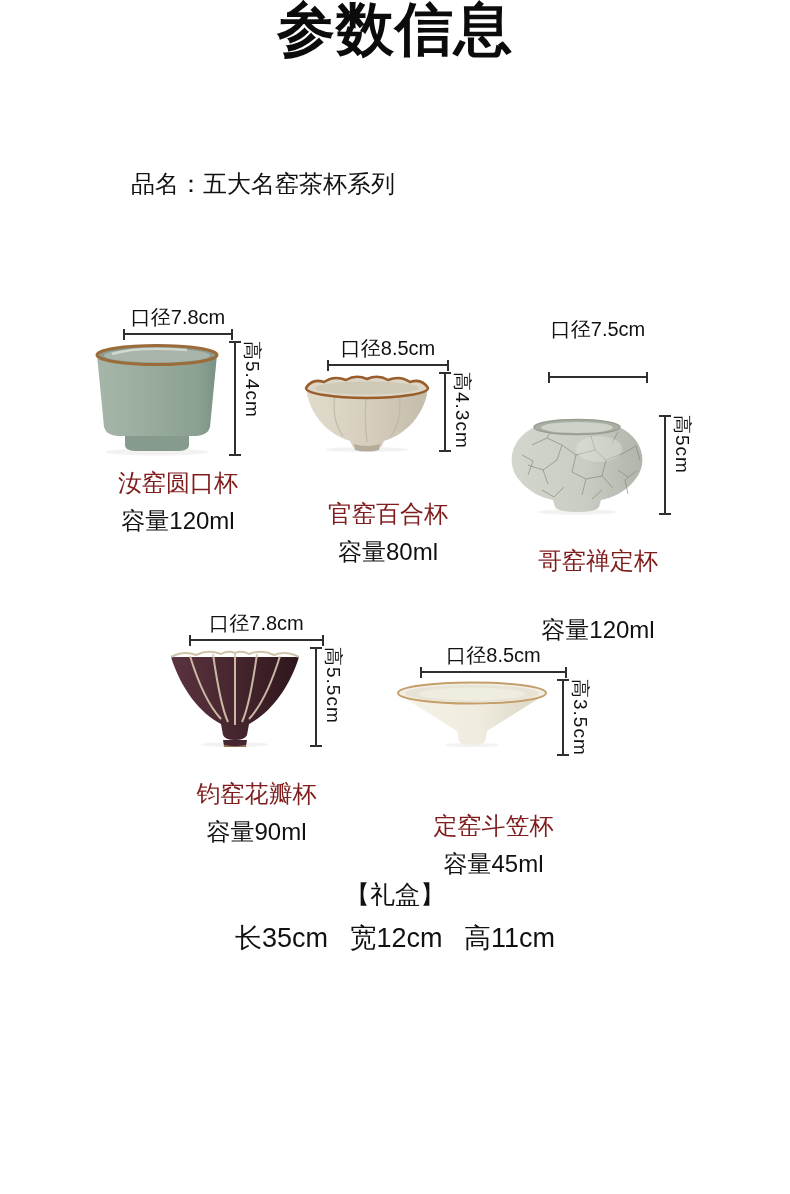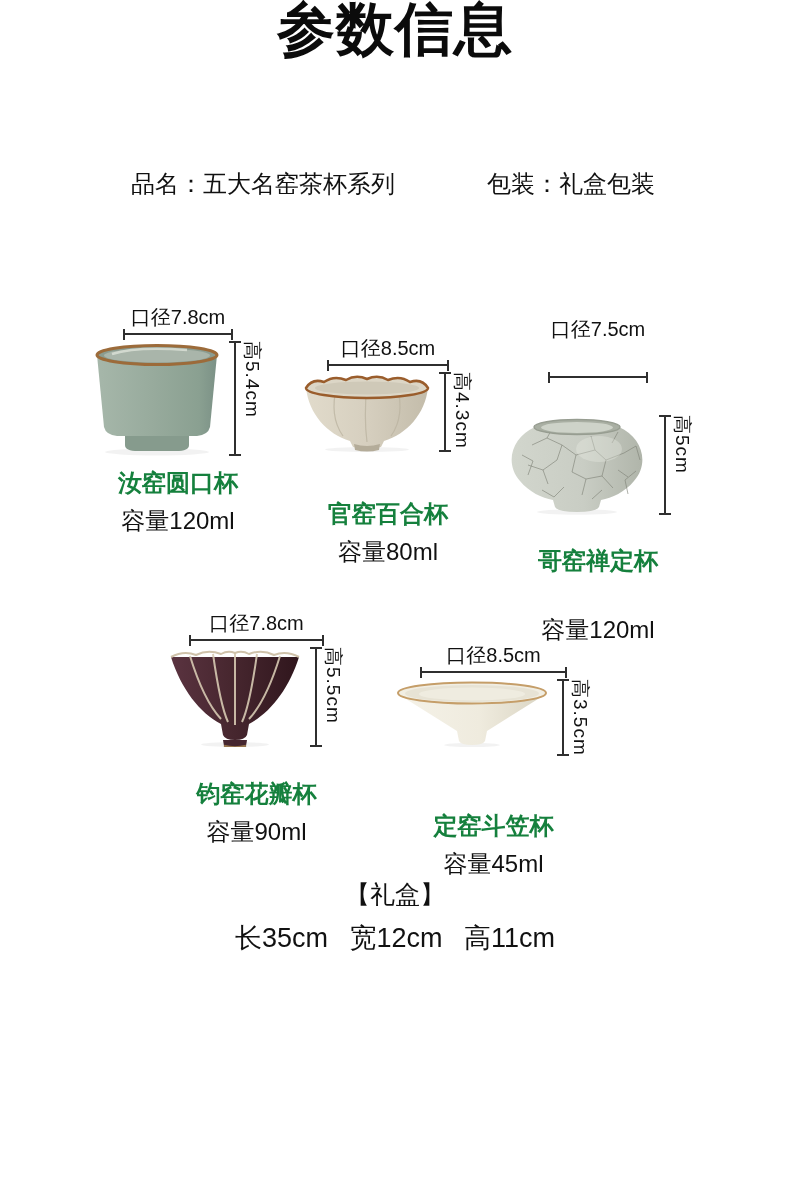--- a/index.html
+++ b/index.html
@@ -51,36 +51,35 @@
   }
   .vline::before,.vline::after{
     content:"";position:absolute;left:-7px;width:12px;height:2px;background:#2f2f2f;
   }
   .vline::before{top:0;}
   .vline::after{bottom:0;}
   .vlabel{
     writing-mode:vertical-rl;text-orientation:sideways;
     font-size:19px;color:#111;margin-left:3px;letter-spacing:1px;
   }
-  .cup-name{margin-top:auto;font-size:24px;line-height:30px;color:#15803d;text-align:left;font-weight:bold;}
+  .cup-name{margin-top:auto;font-size:24px;line-height:30px;color:#7f1d1d;text-align:left;}
   .cup-cap{margin-top:8px;font-size:24px;line-height:30px;color:#111;text-align:center;}
   
   .gift{text-align:center;}
   .gift-title{font-size:25px;line-height:30px;font-weight:400;color:#111;}
   .gift-dims{margin-top:14px;font-size:27px;line-height:30px;color:#111;word-spacing:14px;}
   svg{display:block;}
 </style>
 </head>
 <body>
 
 <div class="page-title">参数信息</div>
 
 <div class="specs">
   <div class="spec-cell"><span>品名：</span><span>五大名窑茶杯系列</span></div>
-  <div class="spec-cell"><span>包装：</span><span>礼盒包装</span></div>
   <div class="spec-cell"></div>
 </div>
 
 <div class="cup-row1">
 
   <div class="cup-card off0">
     <div class="dia-label">口径7.8cm</div>
     <div class="dia-line w-c1"></div>
     <div class="cup-figure">
       <svg width="130" height="115" viewBox="0 0 130 115">

